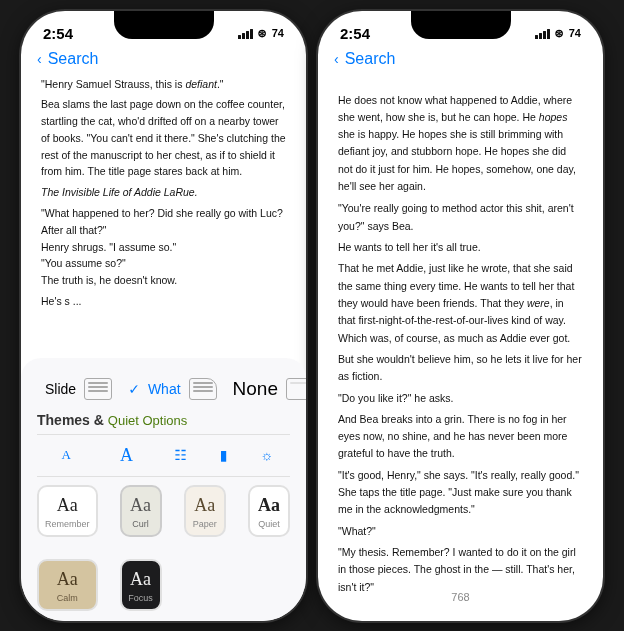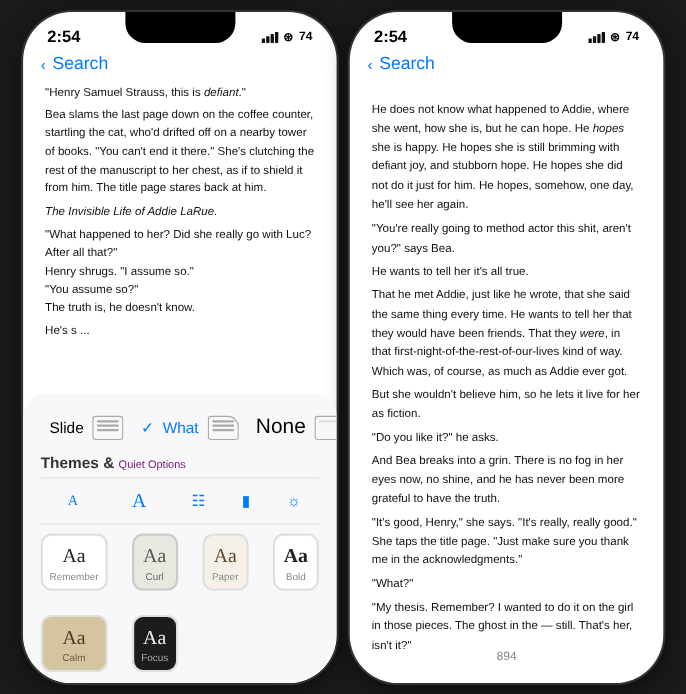--- a/index.html
+++ b/index.html
@@ -287,21 +287,21 @@
             <span style="font-size:19px;">None</span>
             <div class="scroll-option-icon">
               <div class="scroll-line" style="opacity:0.3;"></div>
             </div>
           </div>
           <div class="close-btn">✕</div>
         </div>
 
         <div class="themes-header">
           <span>Themes &amp;</span>
-          <span style="font-weight:400; color:#701a75; font-size:10px;"> Quiet Options</span>
+          <span style="font-weight:400; color:#4d7c0f; font-size:13px;"> Quiet Options</span>
         </div>
 
         <div class="font-controls">
           <span class="font-ctrl-btn" style="font-size:13px; font-family:Georgia,serif;">A</span>
           <span class="font-ctrl-btn" style="font-size:18px; font-family:Georgia,serif;">A</span>
           <span style="font-size:14px; color:#007AFF;">☷</span>
           <span style="font-size:14px; color:#007AFF;">▮</span>
           <span style="font-size:14px; color:#007AFF;">☼</span>
         </div>
 
@@ -313,21 +313,21 @@
           <div class="theme-card quiet selected">
             <div class="theme-aa" style="color:#555;">Aa</div>
             <div class="theme-card-label" style="color:#666;">Curl</div>
           </div>
           <div class="theme-card paper">
             <div class="theme-aa" style="color:#5a4a30;">Aa</div>
             <div class="theme-card-label">Paper</div>
           </div>
           <div class="theme-card bold-theme">
             <div class="theme-aa" style="font-weight:800;">Aa</div>
-            <div class="theme-card-label">Bold</div>
+            <div class="theme-card-label">Quiet</div>
           </div>
           <div class="theme-card calm">
             <div class="theme-aa" style="color:#4a3a20;">Aa</div>
             <div class="theme-card-label" style="color:#6a5a40;">Calm</div>
           </div>
           <div class="theme-card focus">
             <div class="theme-aa" style="color:#eee;">Aa</div>
             <div class="theme-card-label" style="color:#aaa;">Focus</div>
           </div>
         </div>
@@ -365,16 +365,16 @@
         <p>That he met Addie, just like he wrote, that she said the same thing every time. He wants to tell her that they would have been friends. That they <em>were</em>, in that first-night-of-the-rest-of-our-lives kind of way. Which was, of course, as much as Addie ever got.</p>
         <p>But she wouldn't believe him, so he lets it live for her as fiction.</p>
         <p>"Do you like it?" he asks.</p>
         <p>And Bea breaks into a grin. There is no fog in her eyes now, no shine, and he has never been more grateful to have the truth.</p>
         <p>"It's good, Henry," she says. "It's really, really good." She taps the title page. "Just make sure you thank me in the acknowledgments."</p>
         <p>"What?"</p>
         <p>"My thesis. Remember? I wanted to do it on the girl in those pieces. The ghost in the — still. That's her, isn't it?"</p>
 
       </div>
 
-      <div class="page-num">894</div>
+      <div class="page-num">768</div>
     </div>
   </div>
 </div>
 
 </body></html>

